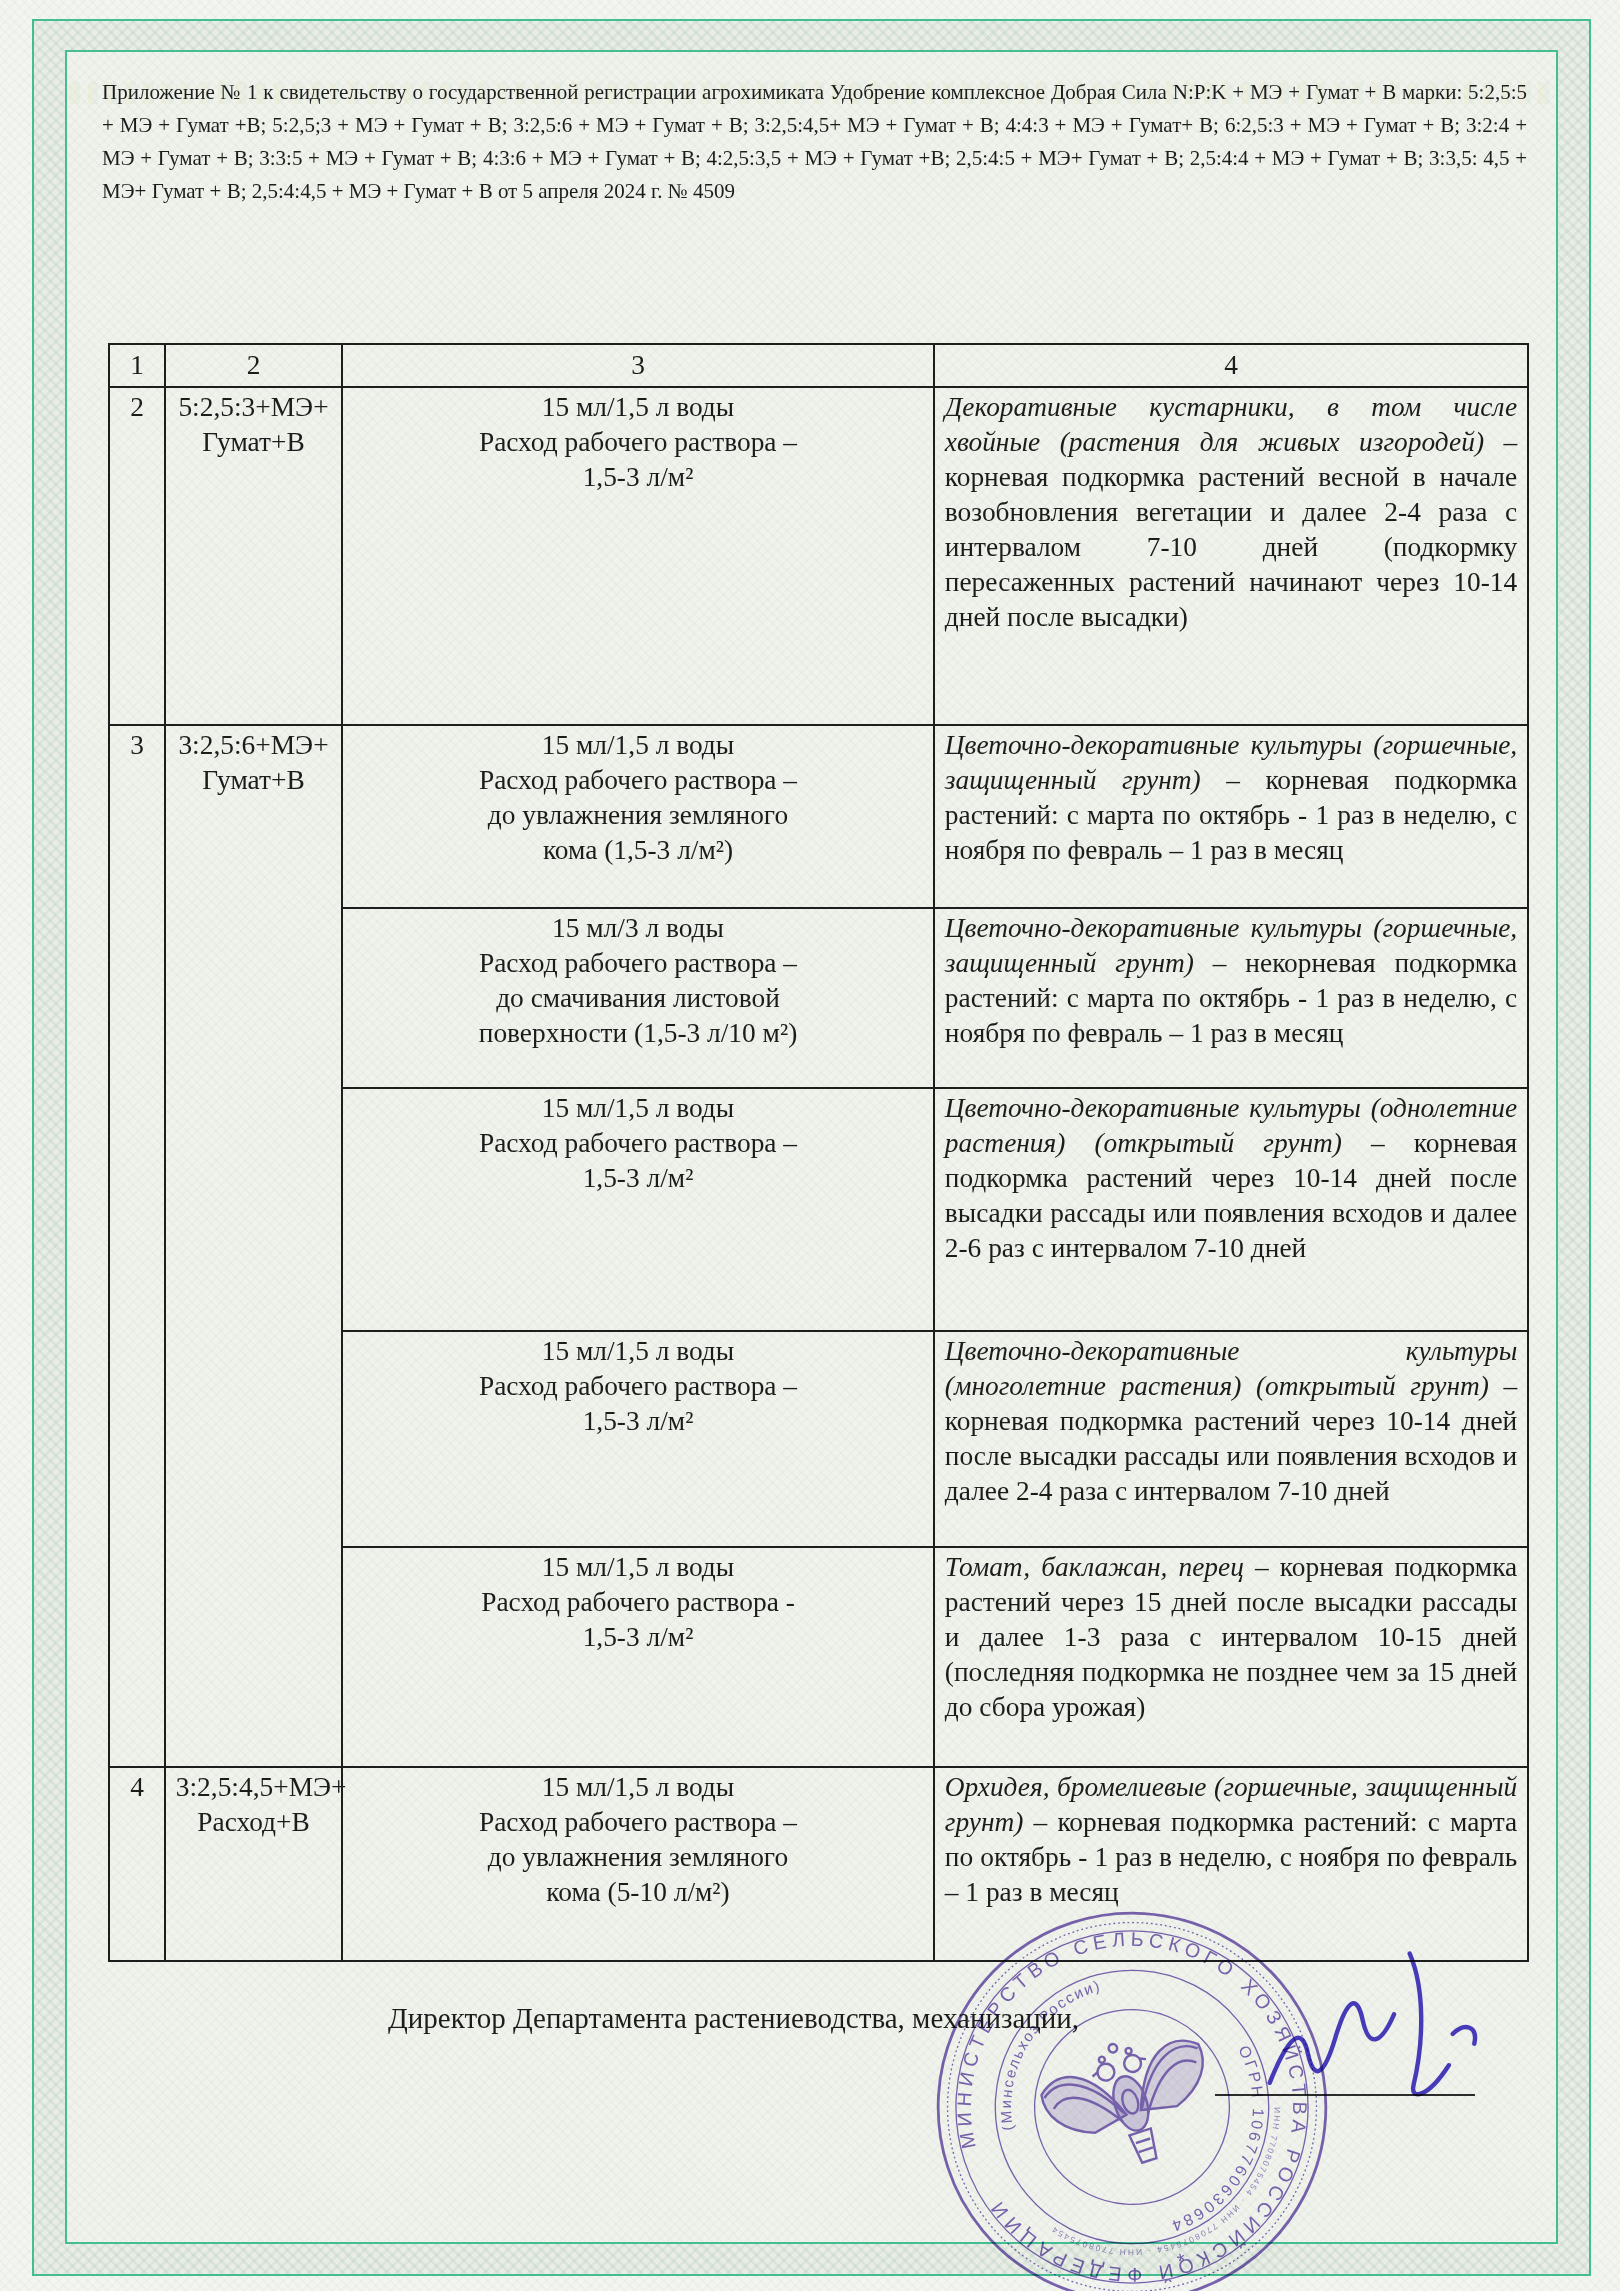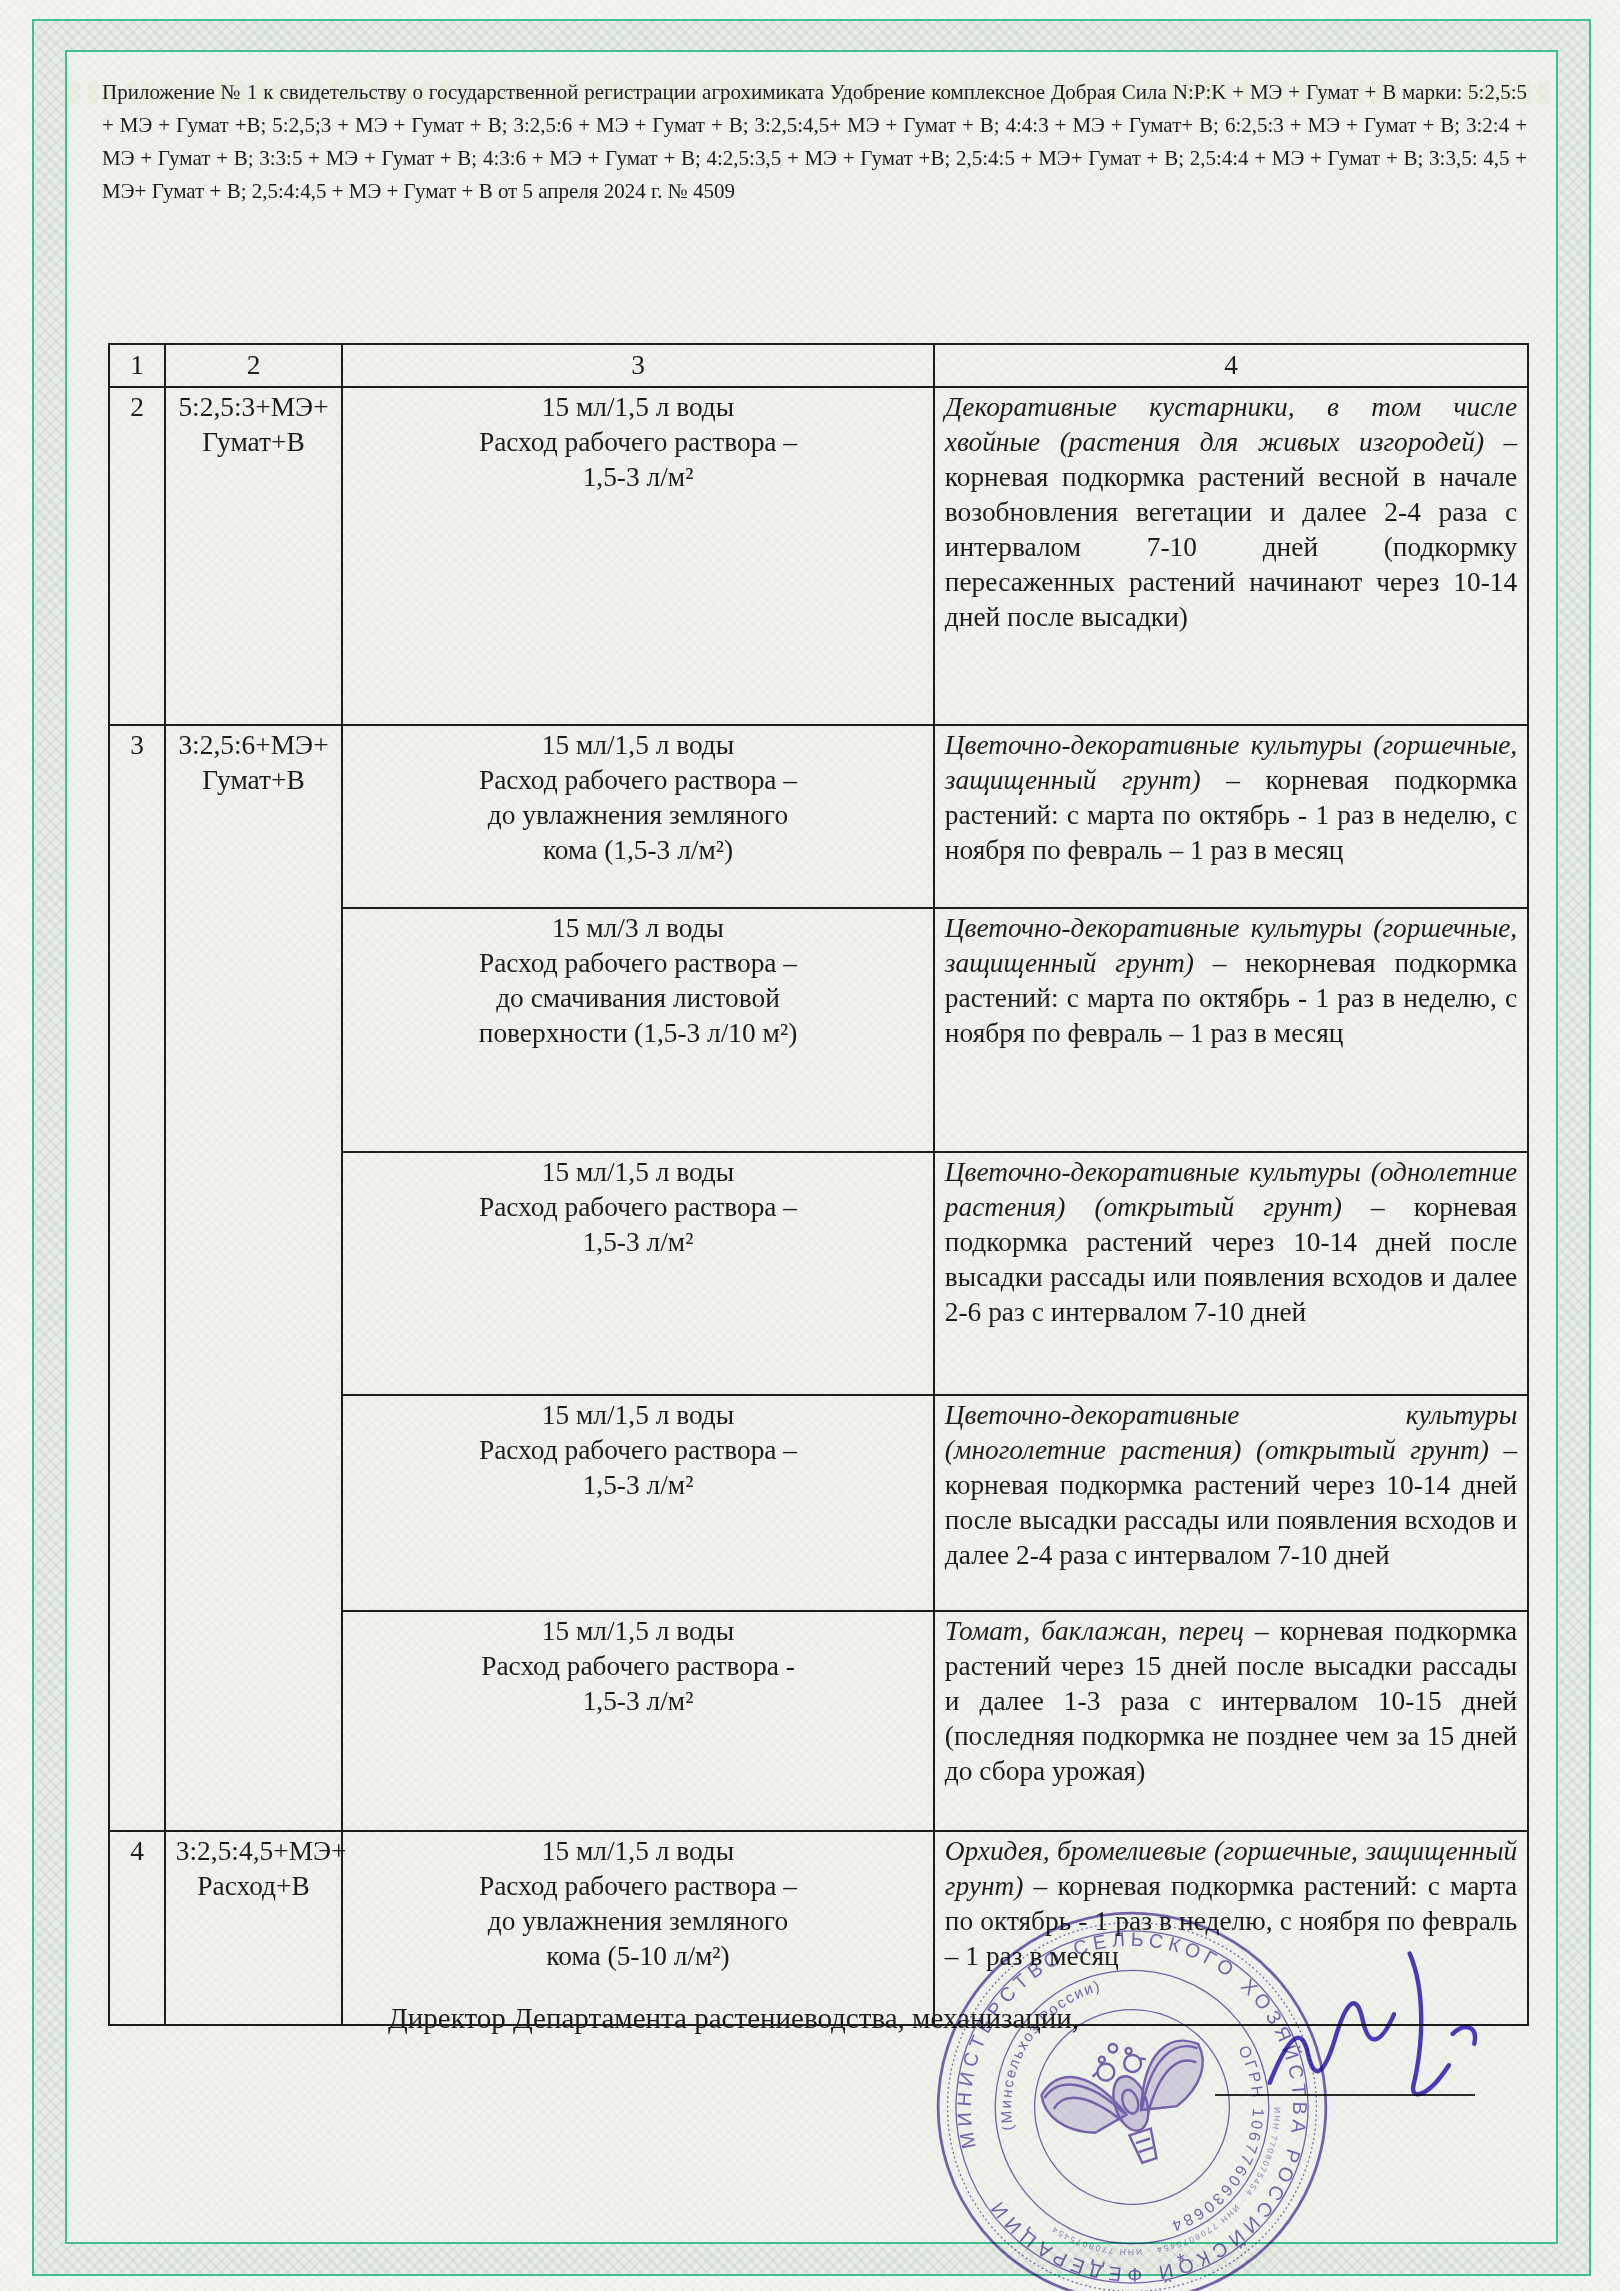--- a/index.html
+++ b/index.html
@@ -120,21 +120,21 @@
     <tr style="height:183px">
       <td class="rownum" rowspan="5">3</td>
       <td class="brand" rowspan="5">3:2,5:6+МЭ+
 Гумат+В</td>
       <td class="dosage">15 мл/1,5 л воды
 Расход рабочего раствора –
 до увлажнения земляного
 кома (1,5-3 л/м²)</td>
       <td class="usage"><span class="crop">Цветочно-декоративные культуры (горшечные, защищенный грунт)</span><span> – корневая подкормка растений: с марта по октябрь - 1 раз в неделю, с ноября по февраль – 1 раз в месяц</span></td>
     </tr>
-    <tr style="height:244px">
+    <tr style="height:180px">
       <td class="dosage">15 мл/3 л воды
 Расход рабочего раствора –
 до смачивания листовой
 поверхности (1,5-3 л/10 м²)</td>
       <td class="usage"><span class="crop">Цветочно-декоративные культуры (горшечные, защищенный грунт)</span><span> – некорневая подкормка растений: с марта по октябрь - 1 раз в неделю, с ноября по февраль – 1 раз в месяц</span></td>
     </tr>
     <tr style="height:243px">
       <td class="dosage">15 мл/1,5 л воды
 Расход рабочего раствора –
 1,5-3 л/м²</td>

